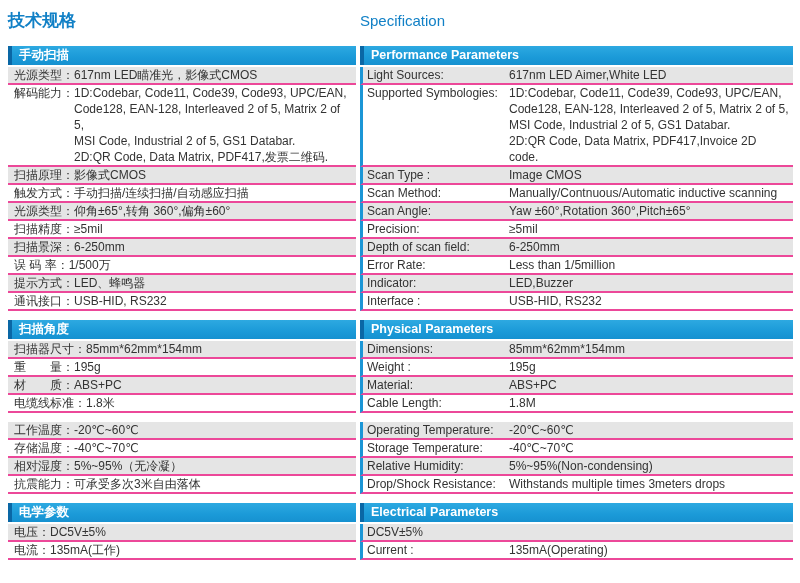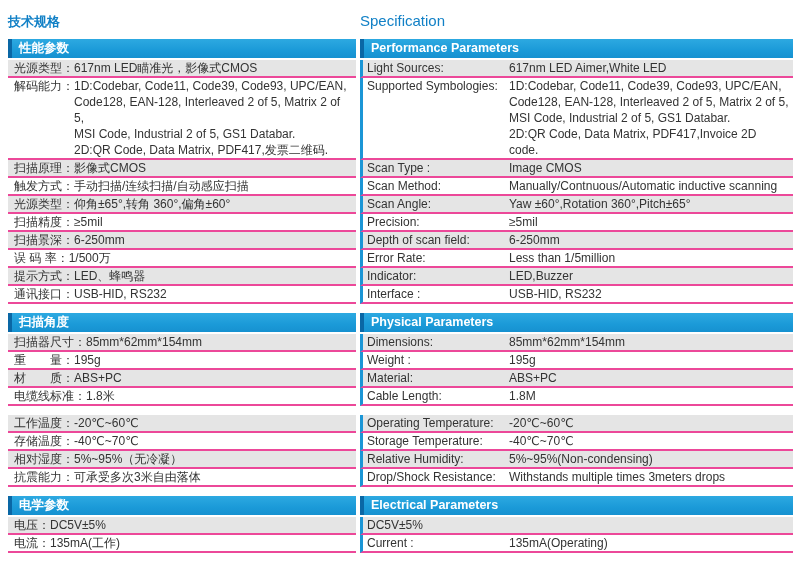--- a/index.html
+++ b/index.html
@@ -14,22 +14,22 @@
   *{box-sizing:border-box;}
   html,body{margin:0;padding:0;background:#fff;}
   body{
     width:800px;height:583px;
     font-family:"Liberation Sans","DejaVu Sans",sans-serif;
     font-size:12px;color:var(--text-color);
   }
   .page{position:relative;width:800px;height:583px;overflow:hidden;background:#fff;}
   .titles{display:flex;align-items:baseline;padding-top:10px;margin-bottom:6px;}
   .zh-title{
-    width:352px;margin:0 0 0 8px;
-    font-size:13px;font-weight:bold;color:var(--title-blue);
+    width:352px;margin:0 0 8px 8px;
+    font-size:17px;font-weight:bold;color:var(--title-blue);
     line-height:22px;
   }
   .en-title{
     margin:0;flex:1;
     font-size:15px;font-weight:normal;color:var(--title-blue);
     line-height:22px;
   }
   .sec{margin-bottom:9px;}
   .bars{display:flex;margin-bottom:2px;}
   .bar{
@@ -68,21 +68,21 @@
 <body>
 
 <div class="page">
   <div class="titles">
     <h1 class="zh-title">技术规格</h1>
     <h1 class="en-title">Specification</h1>
   </div>
   <div id="sections">
   <section class="sec">
     <div class="bars">
-      <div class="bar zh-bar">性能参数</div>
+      <div class="bar zh-bar">手动扫描</div>
       <div class="bar en-bar">Performance Parameters</div>
     </div>
     <div class="rows">
   <div class="row gray">
     <div class="cell zh-cell">
               <span class="zh-label">光源类型：</span>
               <span class="zh-value">617nm LED瞄准光，影像式CMOS</span>
             </div>
     <div class="cell en-cell">
               <span class="en-label">Light Sources:</span>

